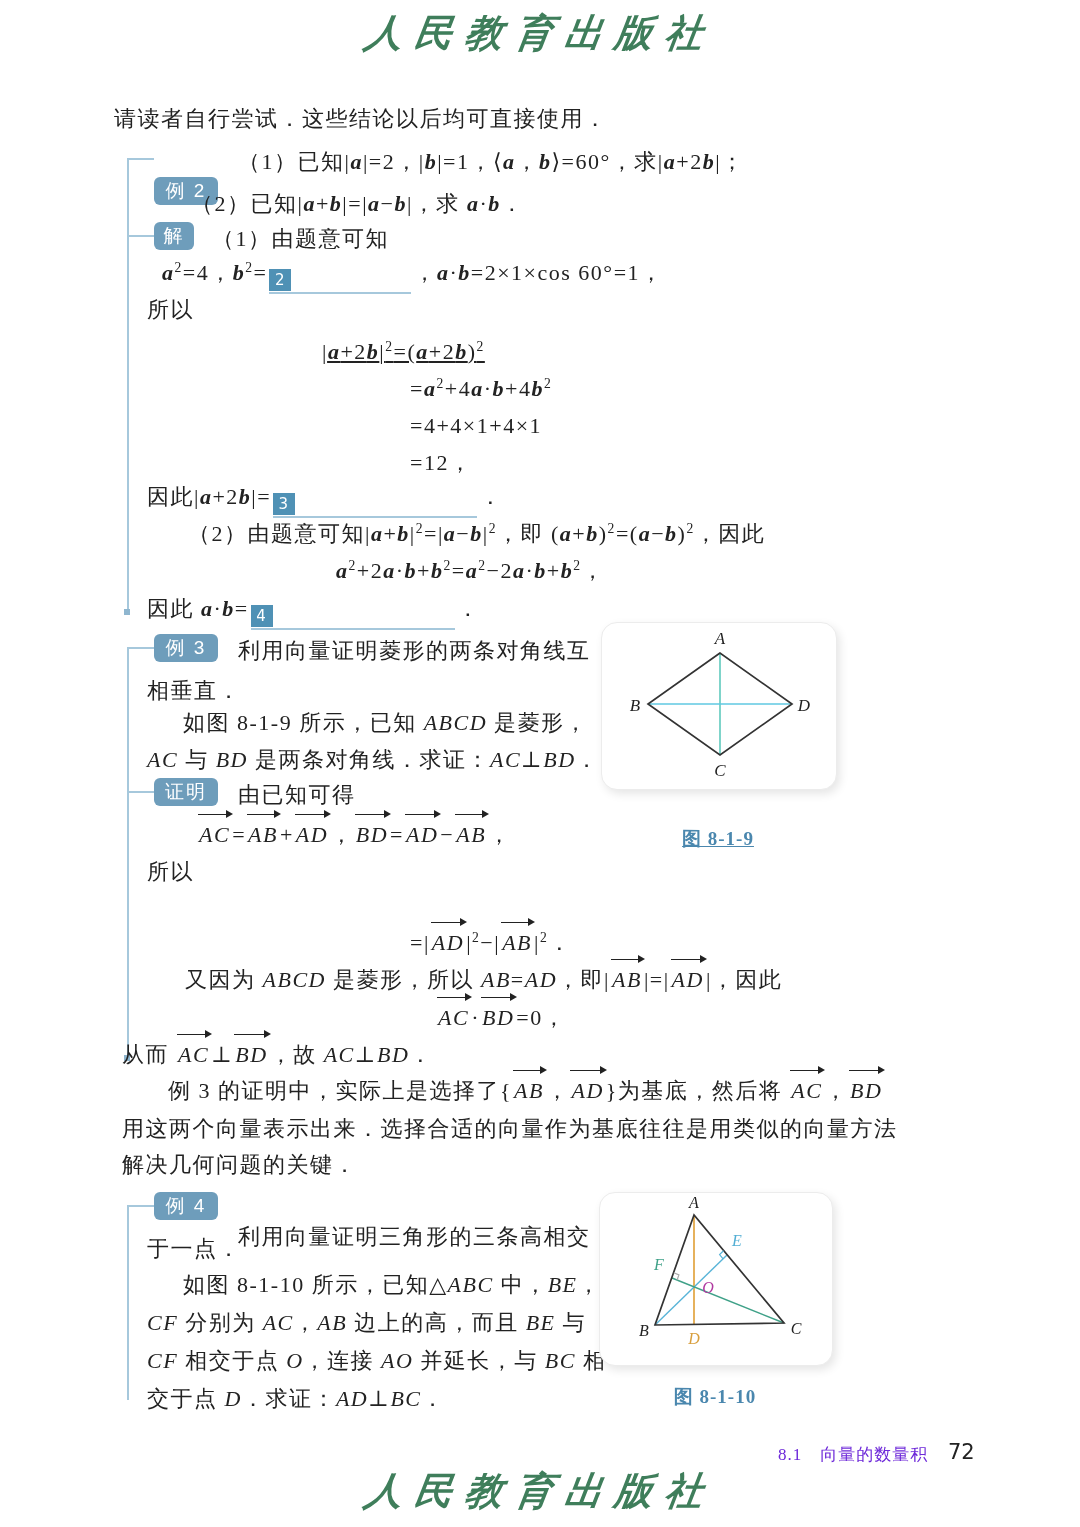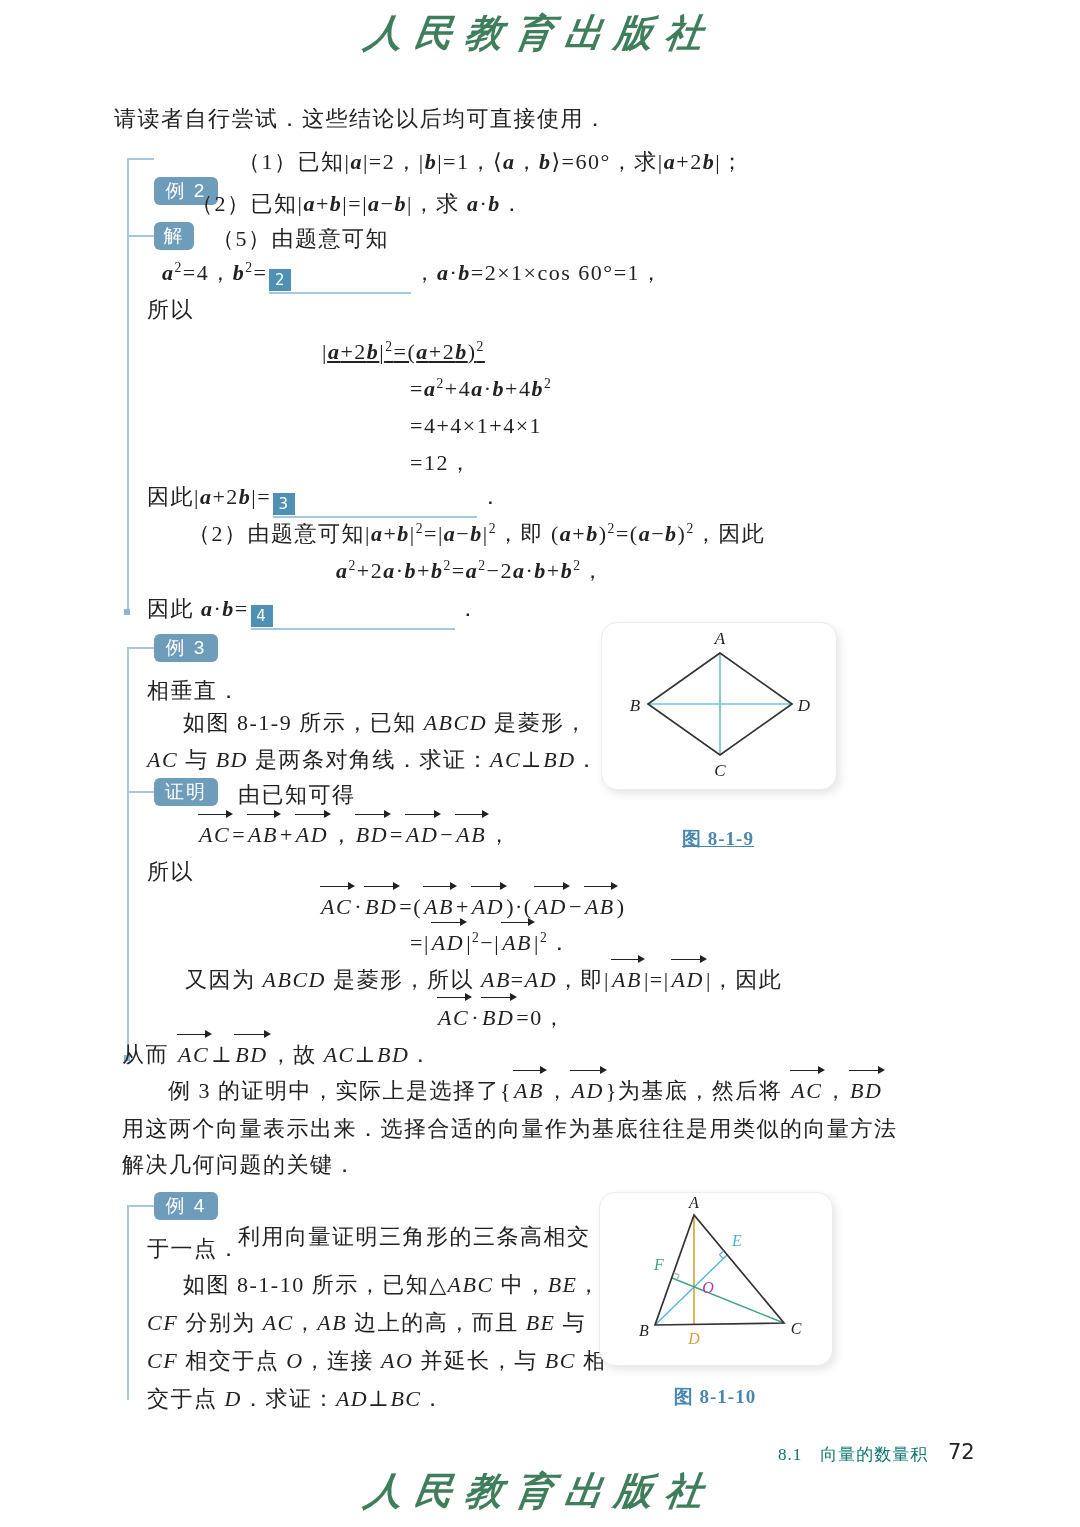--- a/index.html
+++ b/index.html
@@ -24,21 +24,21 @@
          vertical-align:-5px;margin:0 2px;}
   .blankbox{display:inline-flex;align-items:center;justify-content:center;width:22px;height:22px;
             background:#4f91b5;color:#fff;font-size:15px;font-family:"DejaVu Sans",sans-serif;margin-bottom:1px;}
   .blankspace{display:inline-block;height:10px;}
   .figbox{position:absolute;background:#fff;border:1px solid #ececec;border-radius:16px;
           box-shadow:3px 4px 10px rgba(0,0,0,0.10);}
   .caption{position:absolute;color:#4a87ae;font-weight:bold;font-size:19px;text-align:center;letter-spacing:1px;}
   .pub{position:absolute;left:0;width:100%;text-align:center;color:#3f7e5b;
        font-family:"DejaVu Serif",serif;font-style:italic;font-weight:bold;font-size:38px;
        letter-spacing:12px;transform:skewX(-8deg);}
-  .footnote{position:absolute;font-size:17px;color:#0f766e;letter-spacing:1px;}
+  .footnote{position:absolute;font-size:17px;color:#6d28d9;letter-spacing:1px;}
   .pagenum{position:absolute;font-size:21px;color:#222;font-family:"DejaVu Sans",sans-serif;}
   svg text{font-family:"Liberation Serif","DejaVu Serif",serif;font-style:italic;font-size:17px;fill:#222;}
 </style>
 </head>
 <body>
 
 <div class="page">
 
   <div class="pub" style="top:8px;">人民教育出版社</div>
 
@@ -47,21 +47,21 @@
   <div class="vline" style="left:127px;top:159px;height:453px;"></div>
   <div class="hline" style="left:127px;top:158px;width:27px;"></div>
   <div class="hline" style="left:127px;top:235px;width:27px;"></div>
   <div class="dot" style="left:124px;top:609px;"></div>
 
   <div class="badge" style="left:154px;top:145px;margin-top:32px;">例 2</div>
   <div class="ln" style="left:238px;top:147px;">（1）已知|<span class="bv">a</span>|=2，|<span class="bv">b</span>|=1，⟨<span class="bv">a</span>，<span class="bv">b</span>⟩=60°，求|<span class="bv">a</span>+2<span class="bv">b</span>|；</div>
   <div class="ln" style="left:191px;top:189px;">（2）已知|<span class="bv">a</span>+<span class="bv">b</span>|=|<span class="bv">a</span>−<span class="bv">b</span>|，求 <span class="bv">a</span>·<span class="bv">b</span>．</div>
 
   <div class="badge small" style="left:154px;top:222px;">解</div>
-  <div class="ln" style="left:212px;top:224px;">（5）由题意可知</div>
+  <div class="ln" style="left:212px;top:224px;">（1）由题意可知</div>
 
   <div class="ln" style="left:162px;top:258px;">
     <span><span class="bv">a</span><sup>2</sup>=4，<span class="bv">b</span><sup>2</sup>=</span><span class="blank">
         <span class="blankbox">2</span>
         <span class="blankspace" style="width:120px;"></span>
       </span><span>，<span class="bv">a</span>·<span class="bv">b</span>=2×1×cos 60°=1，</span>
   </div>
 
   <div class="ln" style="left:147px;top:295px;">所以</div>
   <div class="ln" style="left:322px;top:337px;text-decoration:underline;">|<span class="bv">a</span>+2<span class="bv">b</span>|<sup>2</sup>=(<span class="bv">a</span>+2<span class="bv">b</span>)<sup>2</sup></div>
@@ -85,30 +85,30 @@
         <span class="blankspace" style="width:182px;"></span>
       </span><span>．</span>
   </div>
 
   <div class="vline" style="left:127px;top:648px;height:410px;"></div>
   <div class="hline" style="left:127px;top:647px;width:27px;"></div>
   <div class="hline" style="left:127px;top:791px;width:27px;"></div>
   <div class="dot" style="left:124px;top:1055px;"></div>
 
   <div class="badge" style="left:154px;top:634px;">例 3</div>
+  <div class="ln" style="left:238px;top:636px;">利用向量证明菱形的两条对角线互</div>
   <div class="ln" style="left:147px;top:676px;">相垂直．</div>
   <div class="ln" style="left:183px;top:708px;">如图 8-1-9 所示，已知 <span class="iv">ABCD</span> 是菱形，</div>
   <div class="ln" style="left:147px;top:745px;"><span class="iv">AC</span> 与 <span class="iv">BD</span> 是两条对角线．求证：<span class="iv">AC</span>⊥<span class="iv">BD</span>．</div>
 
   <div class="badge" style="left:154px;top:778px;">证明</div>
   <div class="ln" style="left:238px;top:780px;">由已知可得</div>
 
   <div class="ln" style="left:197px;top:820px;"><span class="vec">AC</span>=<span class="vec">AB</span>+<span class="vec">AD</span>，<span class="vec">BD</span>=<span class="vec">AD</span>−<span class="vec">AB</span>，</div>
   <div class="ln" style="left:147px;top:857px;">所以</div>
-  <div class="ln" style="left:319px;top:892px;"><span class="vec">AC</span>·<span class="vec">BD</span>=(<span class="vec">AB</span>+<span class="vec">AD</span>)·(<span class="vec">AD</span>−<span class="vec">AB</span>)</div>
   <div class="ln" style="left:410px;top:928px;">=|<span class="vec">AD</span>|<sup>2</sup>−|<span class="vec">AB</span>|<sup>2</sup>．</div>
   <div class="ln" style="left:185px;top:965px;">又因为 <span class="iv">ABCD</span> 是菱形，所以 <span class="iv">AB</span>=<span class="iv">AD</span>，即|<span class="vec">AB</span>|=|<span class="vec">AD</span>|，因此</div>
   <div class="ln" style="left:436px;top:1003px;"><span class="vec">AC</span>·<span class="vec">BD</span>=0，</div>
   <div class="ln" style="left:122px;top:1040px;">从而 <span class="vec">AC</span>⊥<span class="vec">BD</span>，故 <span class="iv">AC</span>⊥<span class="iv">BD</span>．</div>
 
   <div class="ln" style="left:168px;top:1076px;">例 3 的证明中，实际上是选择了{<span class="vec">AB</span>，<span class="vec">AD</span>}为基底，然后将 <span class="vec">AC</span>，<span class="vec">BD</span></div>
   <div class="ln" style="left:122px;top:1114px;">用这两个向量表示出来．选择合适的向量作为基底往往是用类似的向量方法</div>
   <div class="ln" style="left:122px;top:1150px;">解决几何问题的关键．</div>
 
   <div class="vline" style="left:127px;top:1206px;height:194px;"></div>

